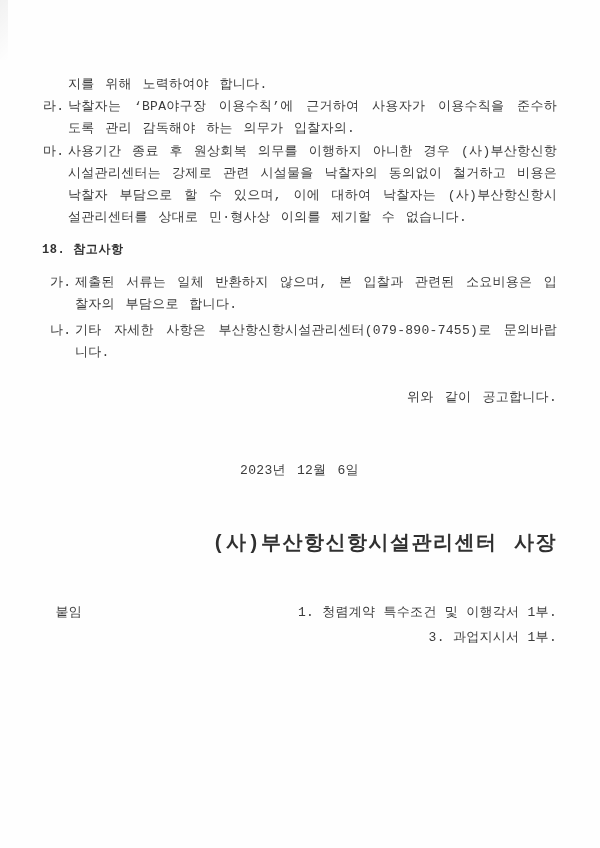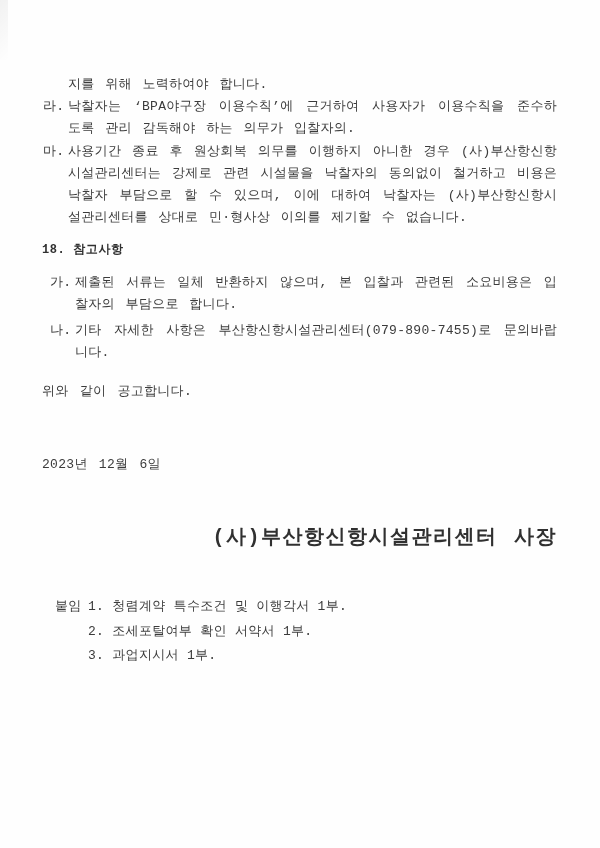--- a/index.html
+++ b/index.html
@@ -44,43 +44,44 @@
     margin-top:10px;
     font-weight:bold;
     font-size:12px;
     color:#303030;
     letter-spacing:0.6px;
   }
   .section .hang { margin-left:8px; }
   .item-ga { margin-top:11px; }
   .item-na { margin-top:4px; }
   .closing-statement {
-    margin-top:17px;
-    text-align:left;
+    margin-top:23px;
+    text-align:right;
     word-spacing:3px;
   }
   .date-line {
     margin-top:51px;
-    text-align:left;
+    text-align:center;
     word-spacing:3px;
   }
   .signature-line {
     margin-top:51px;
     text-align:right;
     font-weight:bold;
     font-size:20px;
     letter-spacing:1.5px;
     color:#303030;
     word-spacing:3px;
   }
   .attachments {
     display:flex;
     margin-top:46px;
-    margin-left:13px;
+    margin-left:7px;
     line-height:24.5px;
+    text-align:right;
   }
   .attach-label { flex:0 0 33px; width:33px; }
   .attach-list { flex:1; }
   .attach-item { white-space:pre-wrap; }
 </style>
 </head>
 <body>
 
 <div class="page">
 
@@ -113,18 +114,17 @@
   <p class="closing-statement">위와 같이 공고합니다.</p>
 
   <p class="date-line">2023년 12월 6일</p>
 
   <p class="signature-line">(사)부산항신항시설관리센터 사장</p>
 
   <div class="attachments">
     <span class="attach-label">붙임</span>
     <div class="attach-list">
       <div class="attach-item">1. 청렴계약 특수조건 및 이행각서 1부.</div>
-      <div class="attach-item">2. 조세포탈여부 확인 서약서 1부.</div>
       <div class="attach-item">3. 과업지시서 1부.</div>
     </div>
   </div>
 
 </div>
 
 </body></html>

